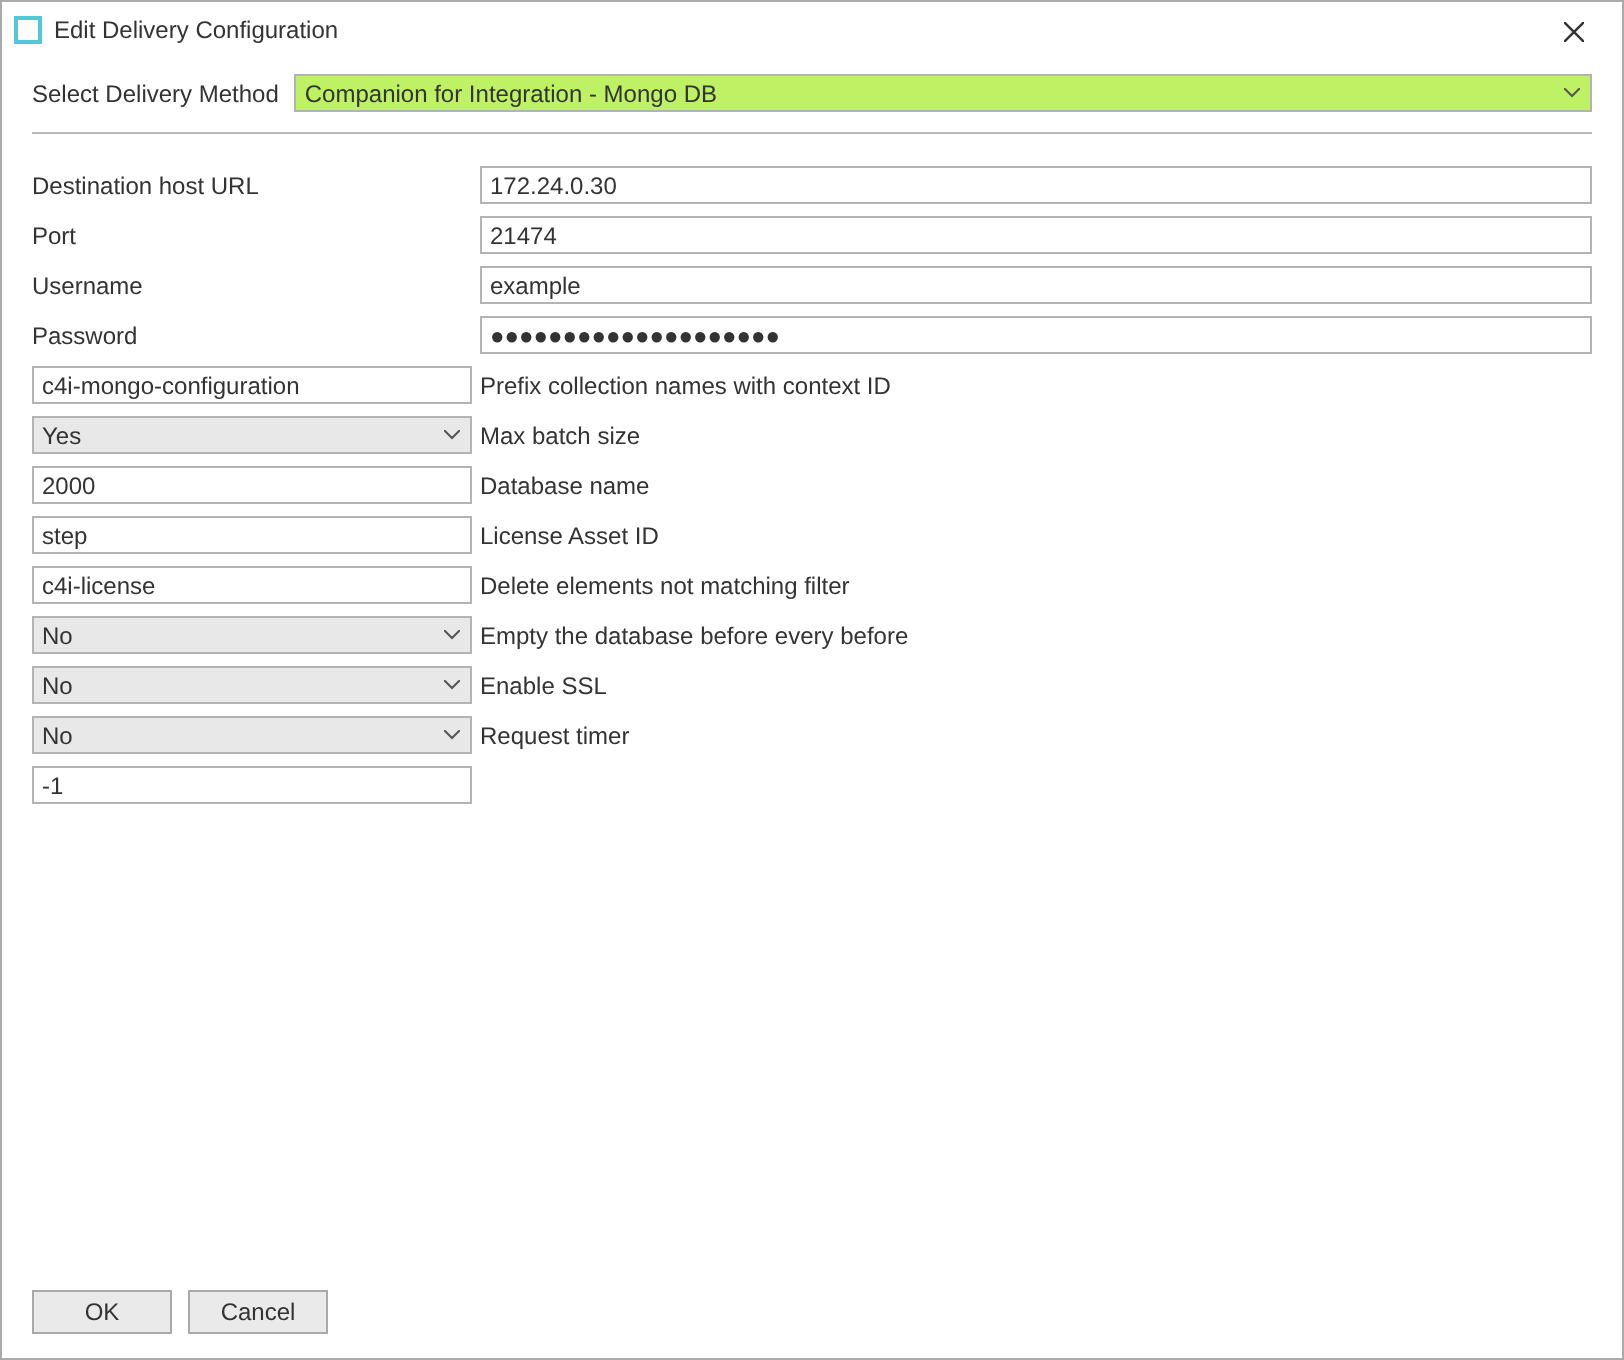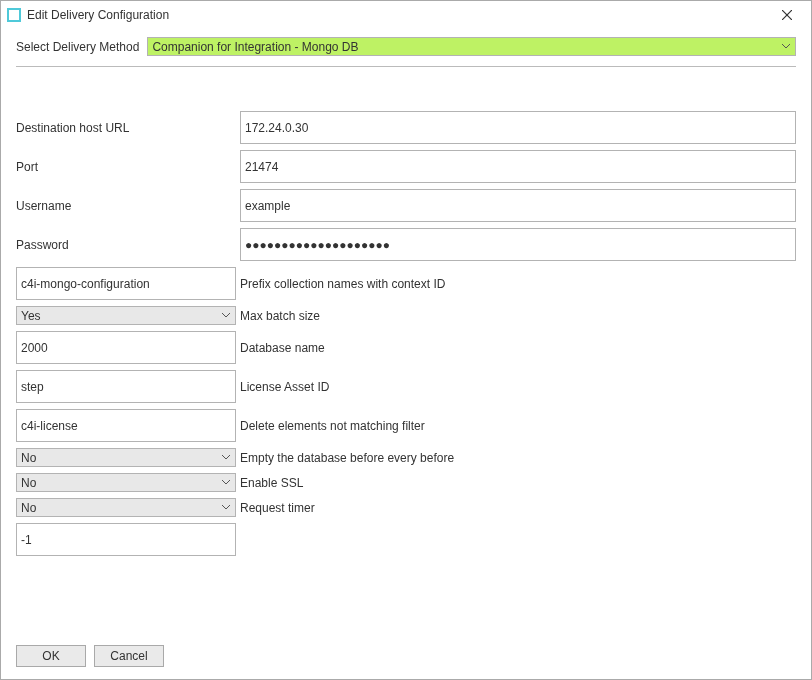--- a/index.html
+++ b/index.html
@@ -14,21 +14,20 @@
       background: #fff;
       width: 812px;
       height: 680px;
       overflow: hidden;
       border: 1px solid #aaa;
       display: flex;
       flex-direction: column;
     }
     .titlebar {
       display: flex;
-      align-items: center;
       justify-content: space-between;
       padding: 4px 8px 4px 6px;
       height: 28px;
     }
     .titlebar-left {
       display: flex;
       align-items: center;
       gap: 6px;
     }
     .title-icon {
@@ -57,21 +56,21 @@
       padding: 8px 15px 0 15px;
       flex: 1;
       overflow: auto;
     }
     .method-row {
       display: flex;
       align-items: center;
       gap: 8px;
       padding-bottom: 10px;
       border-bottom: 1px solid #bbb;
-      margin-bottom: 44px;
+      margin-bottom: 16px;
     }
     .method-label {
       white-space: nowrap;
       font-size: 12px;
     }
     .method-select {
       flex: 1;
     }
     .form-grid {
       display: grid;
@@ -79,21 +78,21 @@
       row-gap: 6px;
       column-gap: 4px;
       align-items: center;
     }
     .form-label {
       font-size: 12px;
       white-space: nowrap;
     }
     input.text-input {
       width: 100%;
-      height: 33px;
+      height: 19px;
       border: 1px solid #b3b3b3;
       padding: 1px 4px;
       font-size: 12px;
       font-family: inherit;
       background: #fff;
       color: #333;
     }
     .select-wrap {
       position: relative;
       width: 100%;

